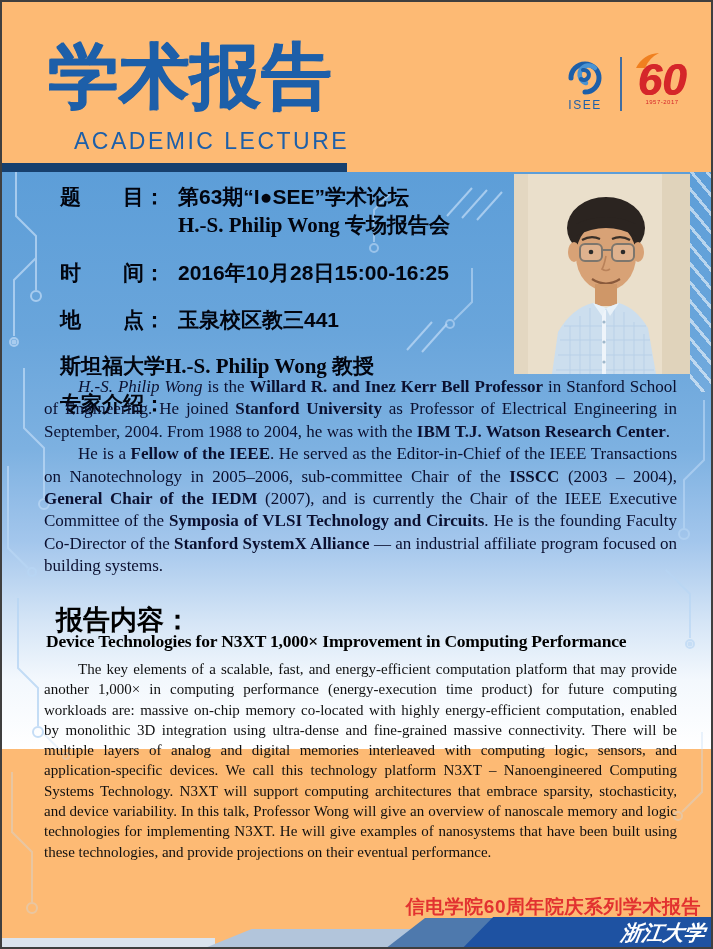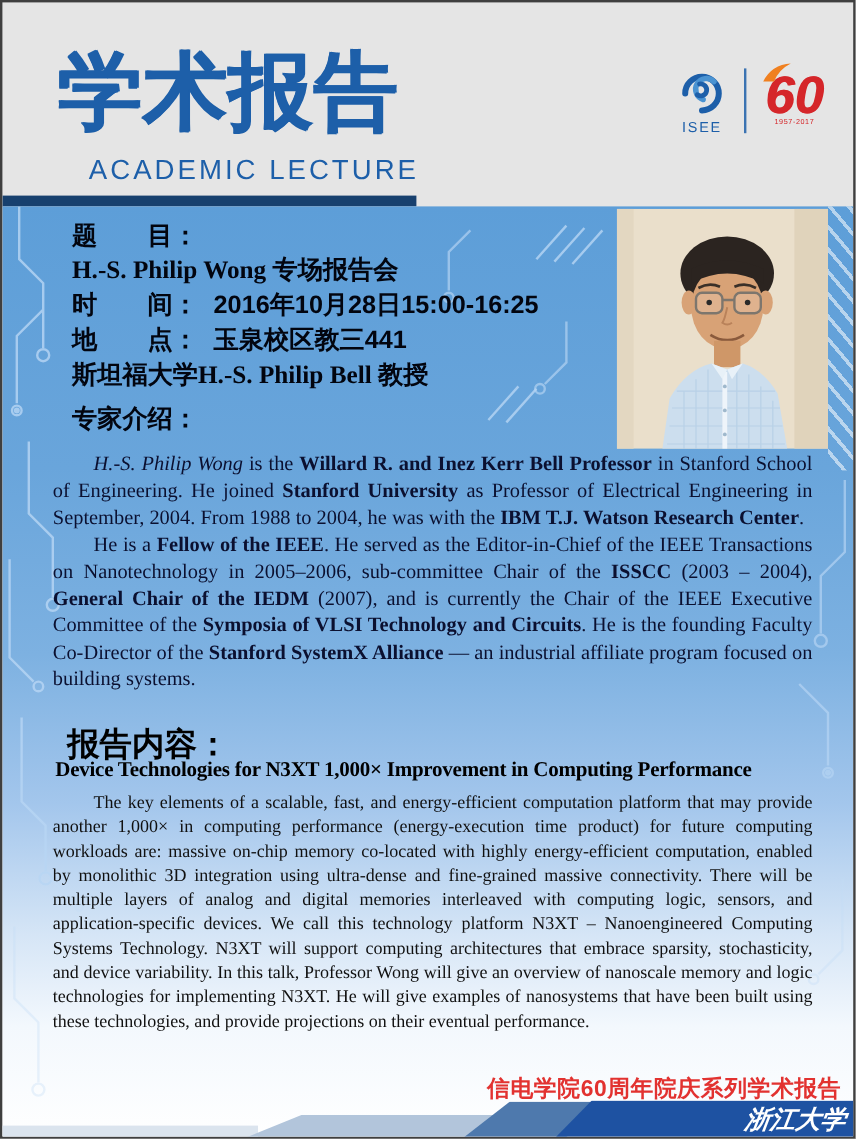--- a/index.html
+++ b/index.html
@@ -1,18 +1,18 @@
 <!DOCTYPE html>
 <html><head>
 <meta charset="utf-8">
 <style>
   html,body{margin:0;padding:0;background:#888;}
   .poster{
     position:relative; width:713px; height:949px; box-sizing:border-box;
-    border:2px solid #3f3f3f; background:#e5e5e5; overflow:hidden;
+    border:2px solid #3f3f3f; background:#fdba74; overflow:hidden;
     font-family:"Liberation Sans",sans-serif; margin:0 auto;
   }
   
   .title-cn{
     position:absolute; left:46px; top:38px; font-size:70px; line-height:72px;
     font-weight:900; color:#1d5fa9; letter-spacing:1px;
     text-shadow:1.3px 0 0 currentColor, 0 .9px 0 currentColor;
   }
   .title-en{
     position:absolute; left:72px; top:126px; font-size:23px; font-weight:normal;
@@ -25,36 +25,36 @@
   .anniv{position:relative; width:58px; height:60px; text-align:center;}
   .anniv-num{
     display:block; font-size:44px; line-height:40px; font-weight:900; font-style:italic;
     color:#d5262a; text-shadow:.8px 0 0 currentColor; margin-top:6px;
   }
   .anniv-years{display:block; font-size:6px; color:#d5262a; letter-spacing:.5px; margin-top:-1px;}
   .anniv-flame{position:absolute; left:2px; top:-2px;}
   .navy-bar{position:absolute; left:0; top:161px; width:345px; height:9px; background:#17406e;}
   
   .panel{
-    position:absolute; left:0; top:170px; width:709px; height:777px;
+    position:absolute; left:0; top:170px; width:709px; height:577px;
     background:linear-gradient(180deg,#5d9ed8 0%,#69a5db 28%,#7db1e1 48%,#a3c6ec 64%,#d5e5f6 78%,#f3f8fd 88%,#ffffff 100%);
   }
   .circuit{position:absolute; left:0; top:0; pointer-events:none;}
   .stripes{
     position:absolute; right:0; top:0; width:21px; height:220px;
     background:repeating-linear-gradient(50deg, rgba(255,255,255,0) 0 9px, rgba(255,255,255,.55) 9px 12px);
   }
   .photo{position:absolute; left:512px; top:2px; width:176px; height:200px; display:block;}
   
   .info{position:absolute; left:58px; top:10px; width:452px; color:#02050f; font-size:21px; font-weight:bold;}
-  .info-row{display:flex; line-height:29px; margin-top:0;}
+  .info-row{display:flex; line-height:29px; margin-top:18px;}
   .info-row:first-child{margin-top:0;}
   .info-label{flex:none; width:118px;}
   .info-value{flex:1;}
-  .value-line2{line-height:29px; font-family:"Liberation Serif",serif; font-weight:bold;}
+  .value-line2{margin-left:118px; line-height:29px; font-family:"Liberation Serif",serif; font-weight:bold;}
   .intro-label{margin-top:8px; line-height:29px;}
   .serif-latin{font-family:"Liberation Serif",serif;}
   
   .bio{
     position:absolute; left:42px; top:204px; width:633px;
     font-family:"Liberation Serif",serif; font-size:17px; line-height:22.4px;
     color:#0b1030; text-align:justify;
   }
   .bio p{margin:0; text-indent:34px;}
   .bold{font-weight:bold;} .italic{font-style:italic;}
@@ -196,32 +196,33 @@
       <circle cx="90" cy="148" r="1.6" fill="#9fb8cc"></circle>
       <circle cx="90" cy="168" r="1.6" fill="#9fb8cc"></circle>
       <circle cx="90" cy="188" r="1.6" fill="#9fb8cc"></circle>
       <path d="M79,129 L88,142 L92,134 Z" fill="#e8f1f8"></path>
       <path d="M105,129 L96,142 L92,134 Z" fill="#e8f1f8"></path>
     </svg>
 
     <div class="info">
       <div class="info-row">
         <span class="info-label">题　　目：</span>
+        <span class="info-value">第63期“I●SEE”学术论坛</span>
       </div>
       <div class="value-line2">H.-S. Philip Wong 专场报告会</div>
       <div class="info-row">
         <span class="info-label">时　　间：</span>
         <span class="info-value">2016年10月28日15:00-16:25</span>
       </div>
       <div class="info-row">
         <span class="info-label">地　　点：</span>
         <span class="info-value">玉泉校区教三441</span>
       </div>
       <div class="info-row">
-        <span class="info-value serif-latin">斯坦福大学H.-S. Philip Bell 教授</span>
+        <span class="info-value serif-latin">斯坦福大学H.-S. Philip Wong 教授</span>
       </div>
       <div class="intro-label">专家介绍：</div>
     </div>
 
     <div class="bio">
       <p><span class="italic">H.-S. Philip Wong</span><span> is the </span><span class="bold">Willard R. and Inez Kerr Bell Professor</span><span> in Stanford School of Engineering. He joined </span><span class="bold">Stanford University</span><span> as Professor of Electrical Engineering in September, 2004. From 1988 to 2004, he was with the </span><span class="bold">IBM T.J. Watson Research Center</span><span>.</span></p>
       <p><span>He is a </span><span class="bold">Fellow of the IEEE</span><span>. He served as the Editor-in-Chief of the IEEE Transactions on Nanotechnology in 2005–2006, sub-committee Chair of the </span><span class="bold">ISSCC</span><span> (2003 – 2004), </span><span class="bold">General Chair of the IEDM</span><span> (2007), and is currently the Chair of the IEEE Executive Committee of the </span><span class="bold">Symposia of VLSI Technology and Circuits</span><span>. He is the founding Faculty Co-Director of the </span><span class="bold">Stanford SystemX Alliance</span><span> — an industrial affiliate program focused on building systems.</span></p>
     </div>
 
     <div class="content-heading">报告内容：</div>

